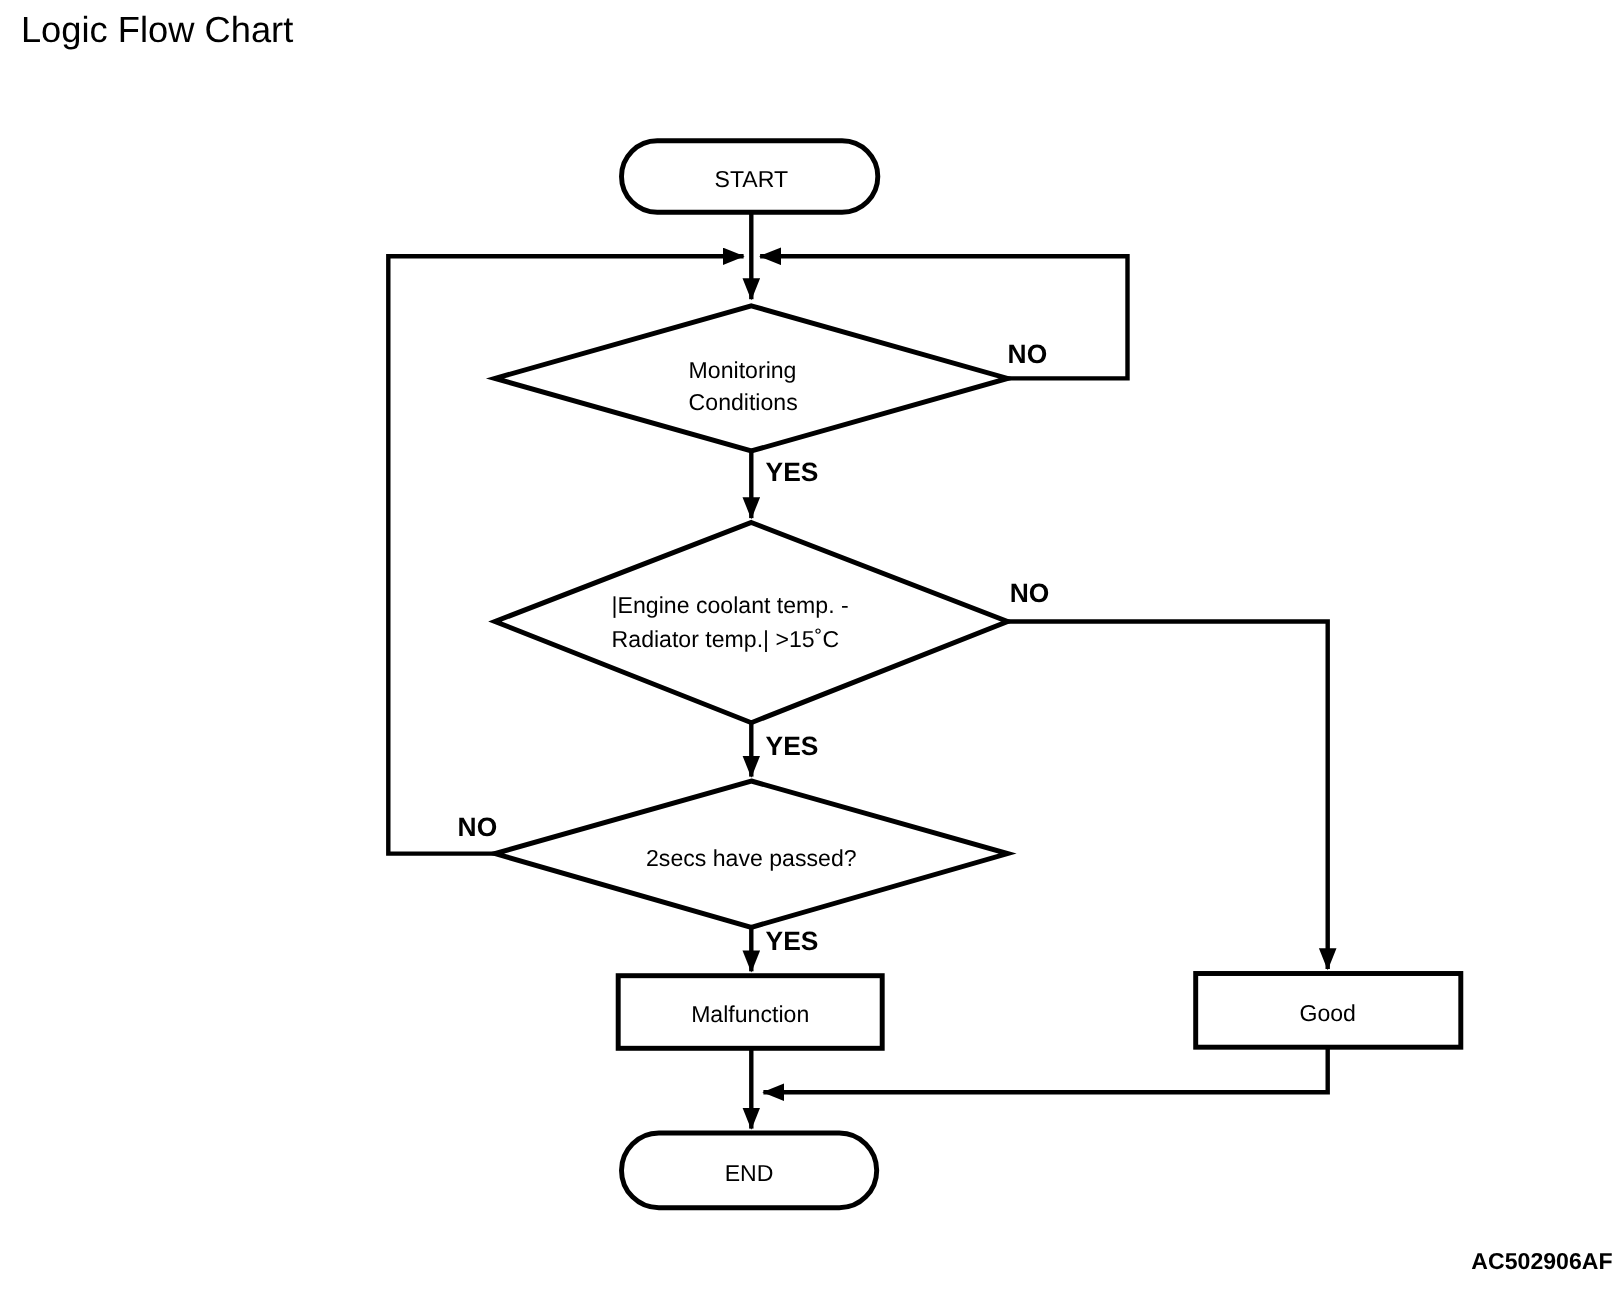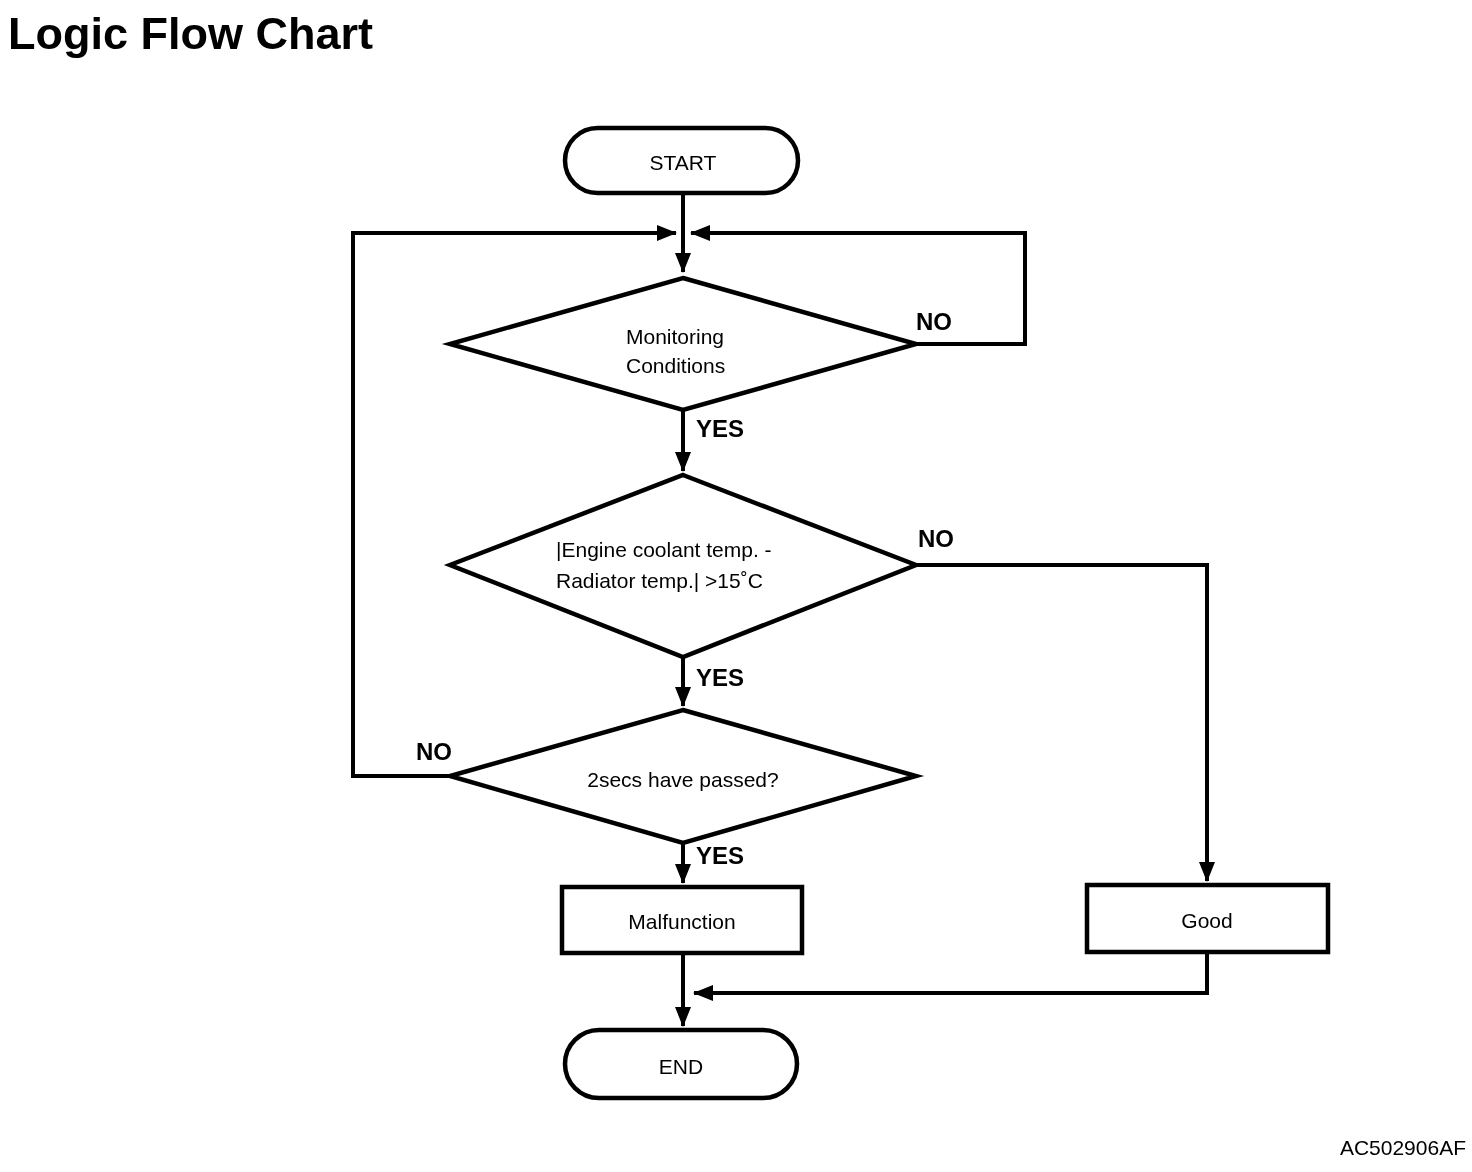--- a/index.html
+++ b/index.html
@@ -6,32 +6,32 @@
   .canvas {
     position: relative;
     width: 1472px;
     height: 1172px;
     background: #ffffff;
     font-family: "Liberation Sans", sans-serif;
     overflow: hidden;
   }
   .page-title {
     position: absolute;
-    left: 8px;
+    left: 19px;
     top: 8px;
-    font-size: 45px;
-    font-weight: bold;
+    font-size: 33px;
+    font-weight: normal;
     color: #000000;
   }
   .figure-code {
     position: absolute;
     right: 6px;
     top: 1136px;
     font-size: 21px;
-    font-weight: normal;
+    font-weight: bold;
     color: #000000;
   }
   svg.flow { position: absolute; left: 0; top: 0; }
   .shape { fill: #ffffff; stroke: #000000; stroke-width: 4.5px; }
   .edge  { fill: none; stroke: #000000; stroke-width: 4px; }
   .node-text  { font-family: "Liberation Sans", sans-serif; font-size: 21px; fill: #000000; }
   .edge-label { font-family: "Liberation Sans", sans-serif; font-size: 24px; font-weight: bold; fill: #000000; }
 </style>
 </head>
 <body>

